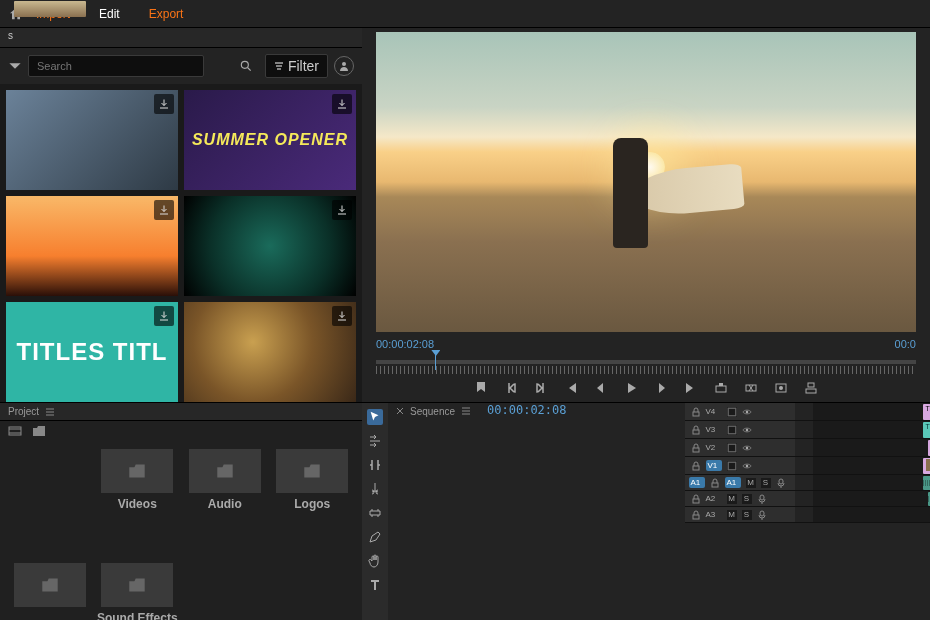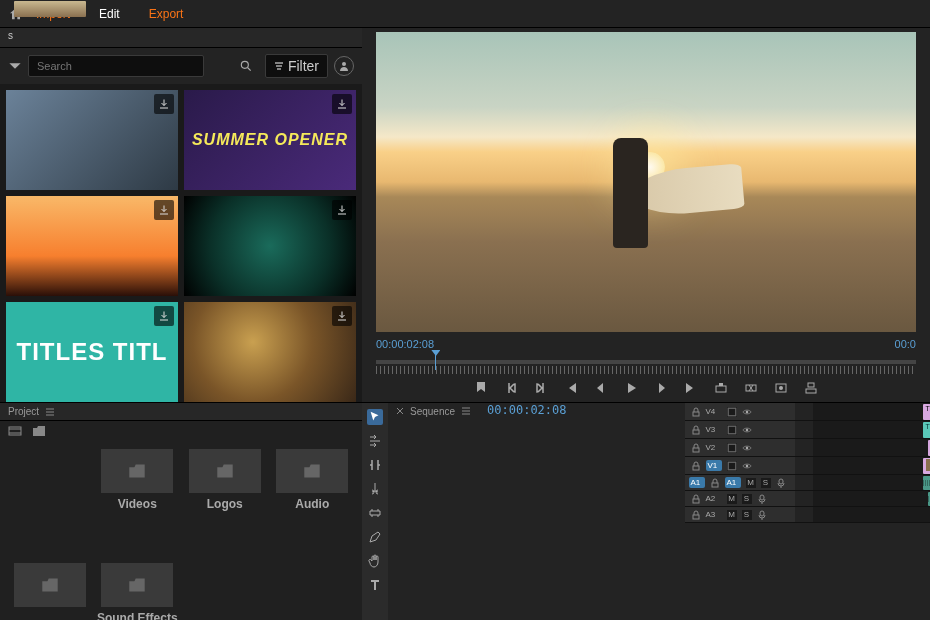--- a/index.html
+++ b/index.html
@@ -318,29 +318,29 @@
             </svg>
           </div>
           <div class="bin-label">Videos</div>
         </div>
       <div class="bin">
           <div class="bin-thumb">
             <svg width="24" height="18" viewBox="0 0 14 14">
               <path d="M1 4h4l1-2h7v10H1z" fill="#666"></path>
             </svg>
           </div>
-          <div class="bin-label">Logos</div>
+          <div class="bin-label">Audio</div>
         </div>
       <div class="bin">
           <div class="bin-thumb">
             <svg width="24" height="18" viewBox="0 0 14 14">
               <path d="M1 4h4l1-2h7v10H1z" fill="#666"></path>
             </svg>
           </div>
-          <div class="bin-label">Audio</div>
+          <div class="bin-label">Logos</div>
         </div>
       <div class="bin">
           <div class="bin-thumb">
             <svg width="24" height="18" viewBox="0 0 14 14">
               <path d="M1 4h4l1-2h7v10H1z" fill="#666"></path>
             </svg>
           </div>
           <div class="bin-label"></div>
         </div>
       <div class="bin">

